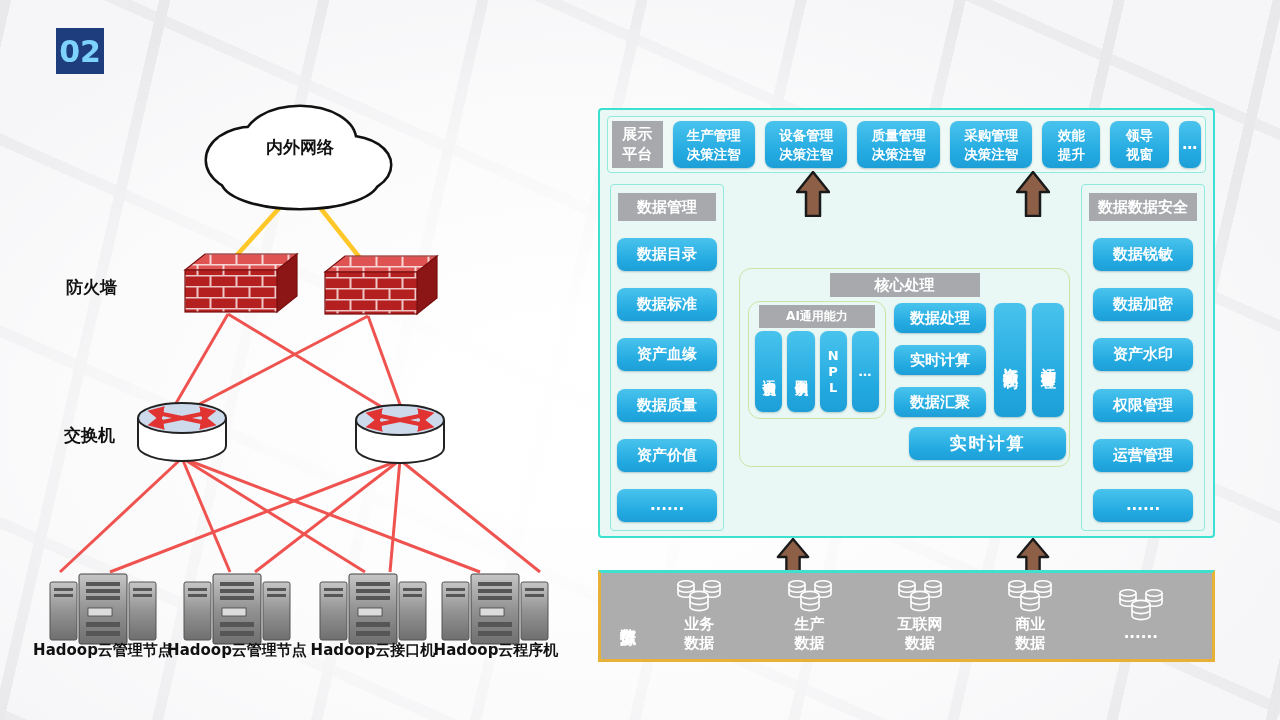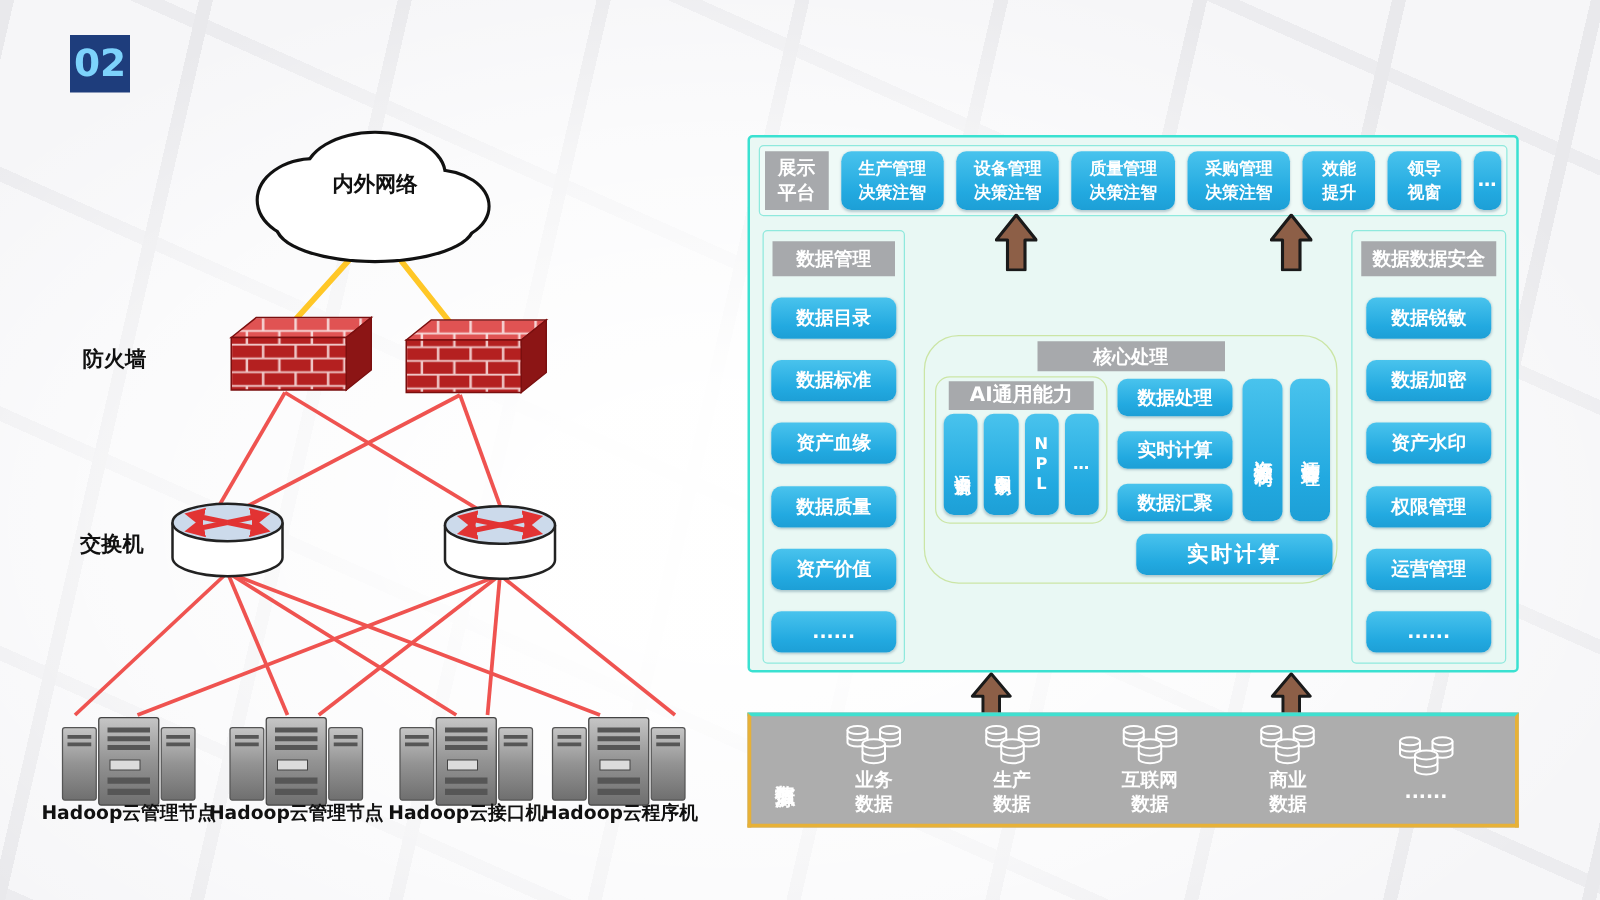--- a/index.html
+++ b/index.html
@@ -39,24 +39,24 @@
   .disp-btn.dots{width:24px;font-size:15px;}
   .side-col{position:absolute;top:74px;height:347px;border:1px solid #8fe9dd;border-radius:4px;box-sizing:border-box;
     display:flex;flex-direction:column;align-items:center;justify-content:space-between;padding:8px 0;}
   .col-left{left:10px;width:114px;}
   .col-right{right:8px;width:124px;}
   .col-header{width:98px;height:28px;font-size:15px;}
   .col-right .col-header{width:108px;}
   .col-btn{width:100px;height:33px;font-size:15px;}
   .up-arrow{position:absolute;width:34px;}
   .unified-bar{position:absolute;left:139px;top:107px;width:328px;height:43px;}
-  .core{position:absolute;left:139px;top:158px;width:331px;height:199px;border:1.5px solid #cbe5a5;border-radius:28px;box-sizing:border-box;}
+  .core{position:absolute;left:139px;top:158px;width:331px;height:199px;border:1.5px solid #cbe5a5;border-radius:12px;box-sizing:border-box;}
   .core-header{position:absolute;left:50%;transform:translateX(-50%);top:4px;width:150px;height:24px;font-size:15px;}
   .ai-group{position:absolute;left:8px;top:32px;width:138px;height:118px;border:1px solid #cbe5a5;border-radius:12px;box-sizing:border-box;}
-  .ai-header{position:absolute;left:50%;transform:translateX(-50%);top:3px;width:116px;height:23px;font-size:16px;}
+  .ai-header{position:absolute;left:50%;transform:translateX(-50%);top:3px;width:116px;height:23px;font-size:12px;}
   .ai-btn-row{position:absolute;left:6px;right:6px;top:29px;bottom:6px;display:flex;gap:5px;}
   .ai-btn{flex:1;font-size:13px;letter-spacing:1px;}
   .proc-btn{position:absolute;left:154px;width:92px;height:30px;font-size:15px;}
   .ctrl-btn{position:absolute;top:34px;width:32px;height:114px;font-size:15px;}
   .compute-bar{position:absolute;top:158px;height:33px;font-size:17px;letter-spacing:2px;}
   .collect-bar{position:absolute;left:139px;top:370px;width:328px;height:42px;}
   
   .sources-bar{position:absolute;left:598px;top:570px;width:617px;height:92px;background:#adadad;
     border:3px solid #e7b137;border-top-color:#3fe0d0;box-sizing:border-box;display:flex;align-items:center;padding:0 16px;}
   .src-label{color:#fff;font-weight:800;font-size:16px;letter-spacing:1px;margin-right:6px;}

